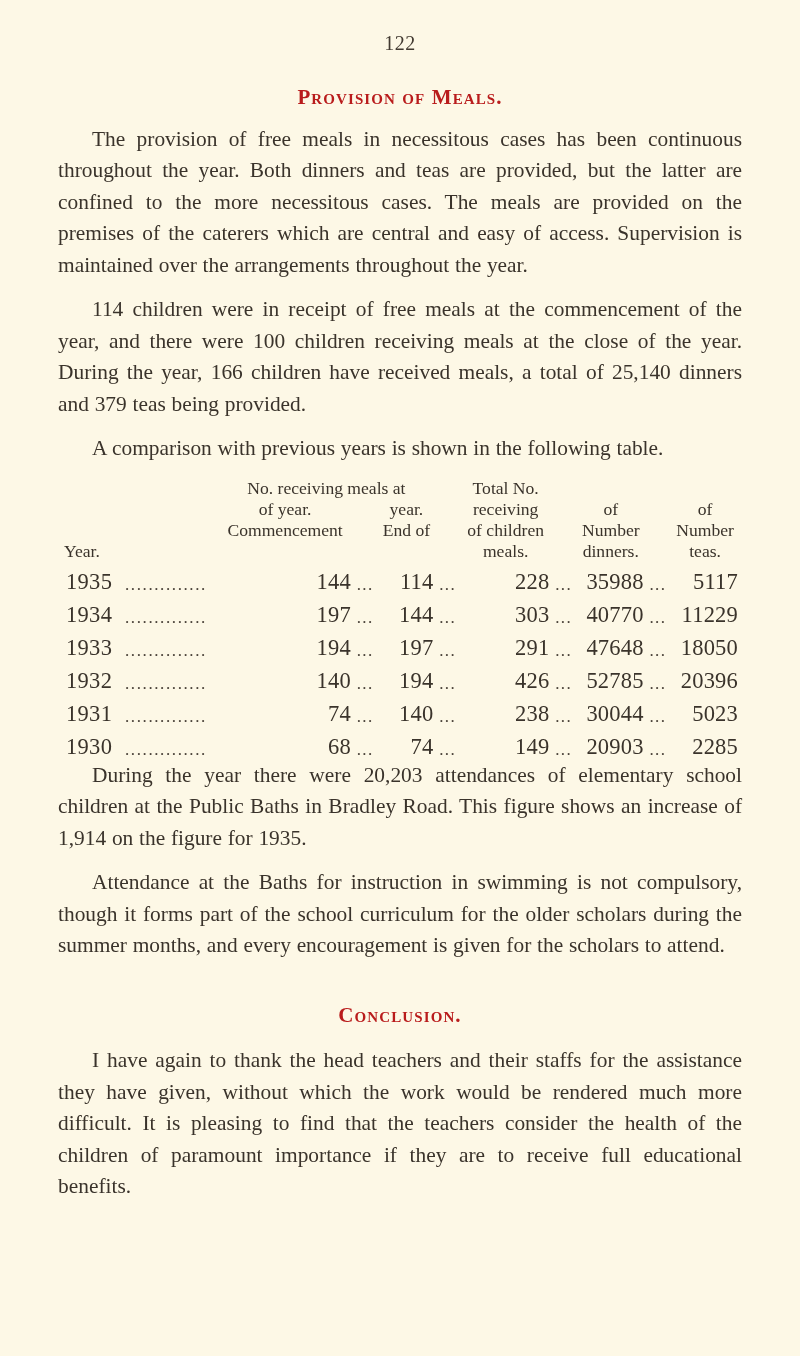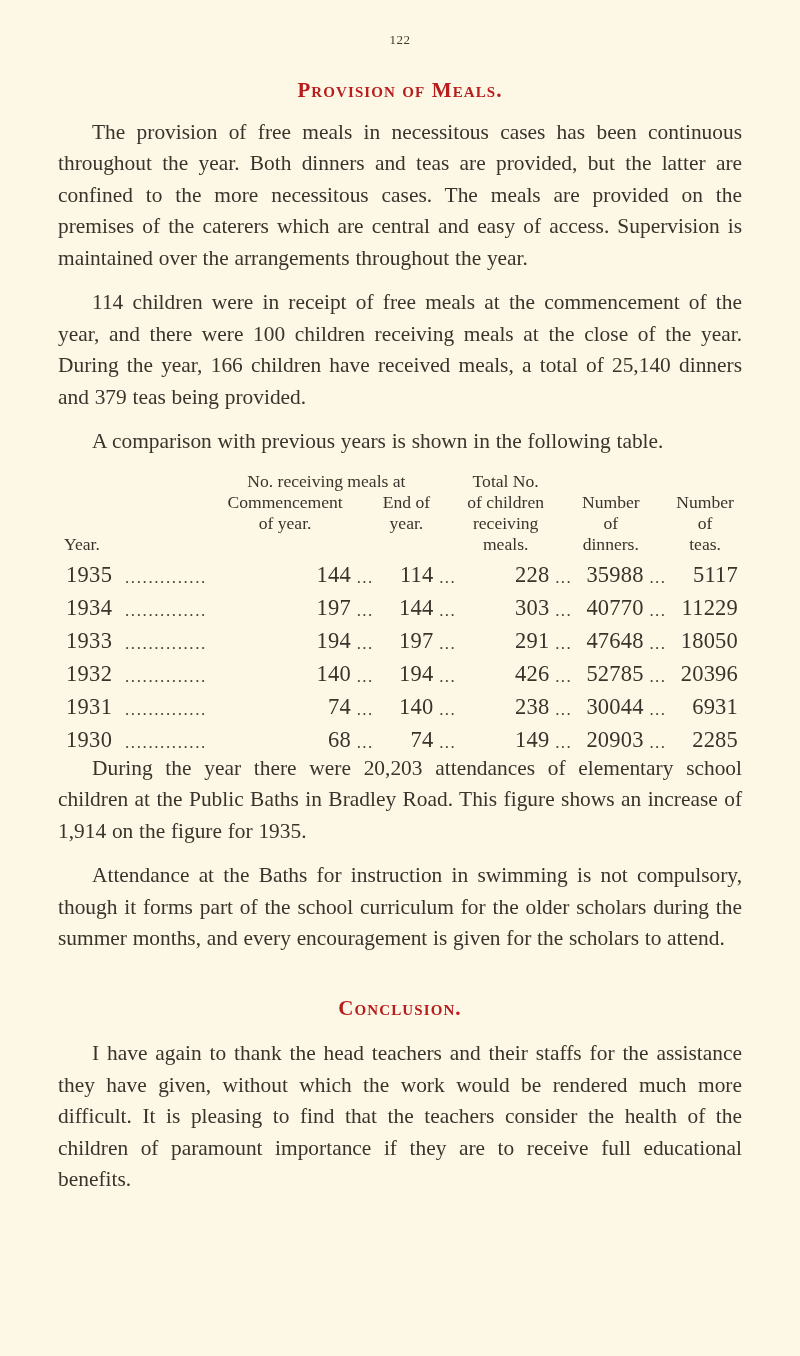--- a/index.html
+++ b/index.html
@@ -17,21 +17,21 @@
   .page {
     position: relative;
     width: 800px;
     height: 1356px;
     box-sizing: border-box;
     padding: 0 58px;
   }
 
   .folio {
     text-align: center;
-    font-size: 13px;
+    font-size: 20px;
     letter-spacing: 0.5px;
     margin: 32px 0 0 0;
     color: #423a31;
   }
 
   .section-heading {
     text-align: center;
     font-size: 21px;
     font-variant: small-caps;
     letter-spacing: 1.1px;
@@ -136,42 +136,42 @@
         <td></td>
         <td class="hdr-cell">Total No.</td>
         <td></td>
         <td class="hdr-cell"></td>
         <td></td>
         <td class="hdr-cell"></td>
       </tr>
       <tr class="hdr-row">
         <td class="hdr-year"></td>
         <td></td>
+        <td class="hdr-cell">of year.</td>
+        <td></td>
+        <td class="hdr-cell">year.</td>
+        <td></td>
+        <td class="hdr-cell">receiving</td>
+        <td></td>
+        <td class="hdr-cell">of</td>
+        <td></td>
+        <td class="hdr-cell">of</td>
+      </tr>
+      <tr class="hdr-row">
+        <td class="hdr-year"></td>
+        <td></td>
         <td class="hdr-cell">Commencement</td>
         <td></td>
         <td class="hdr-cell">End of</td>
         <td></td>
         <td class="hdr-cell">of children</td>
         <td></td>
         <td class="hdr-cell">Number</td>
         <td></td>
         <td class="hdr-cell">Number</td>
-      </tr>
-      <tr class="hdr-row">
-        <td class="hdr-year"></td>
-        <td></td>
-        <td class="hdr-cell">of year.</td>
-        <td></td>
-        <td class="hdr-cell">year.</td>
-        <td></td>
-        <td class="hdr-cell">receiving</td>
-        <td></td>
-        <td class="hdr-cell">of</td>
-        <td></td>
-        <td class="hdr-cell">of</td>
       </tr>
       <tr class="hdr-row">
         <td class="hdr-year">Year.</td>
         <td></td>
         <td class="hdr-cell"></td>
         <td></td>
         <td class="hdr-cell"></td>
         <td></td>
         <td class="hdr-cell">meals.</td>
         <td></td>
@@ -237,21 +237,21 @@
             <td class="col-year">1931</td>
             <td class="leader">..............</td>
             <td class="num">74</td>
             <td class="dots">...</td>
             <td class="num">140</td>
             <td class="dots">...</td>
             <td class="num">238</td>
             <td class="dots">...</td>
             <td class="num">30044</td>
             <td class="dots">...</td>
-            <td class="num">6931</td>
+            <td class="num">5023</td>
           </tr>
           <tr>
             <td class="col-year">1930</td>
             <td class="leader">..............</td>
             <td class="num">68</td>
             <td class="dots">...</td>
             <td class="num">74</td>
             <td class="dots">...</td>
             <td class="num">149</td>
             <td class="dots">...</td>

